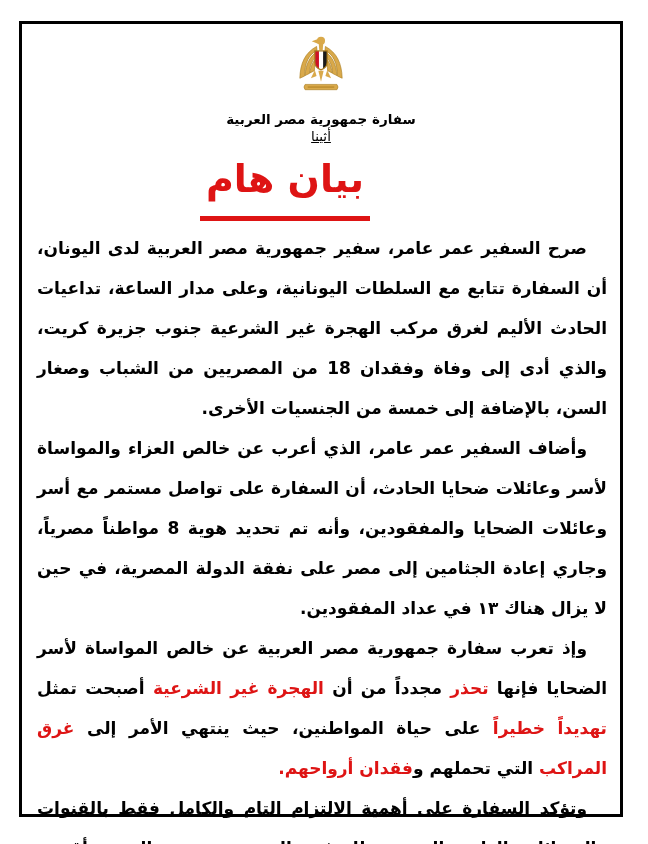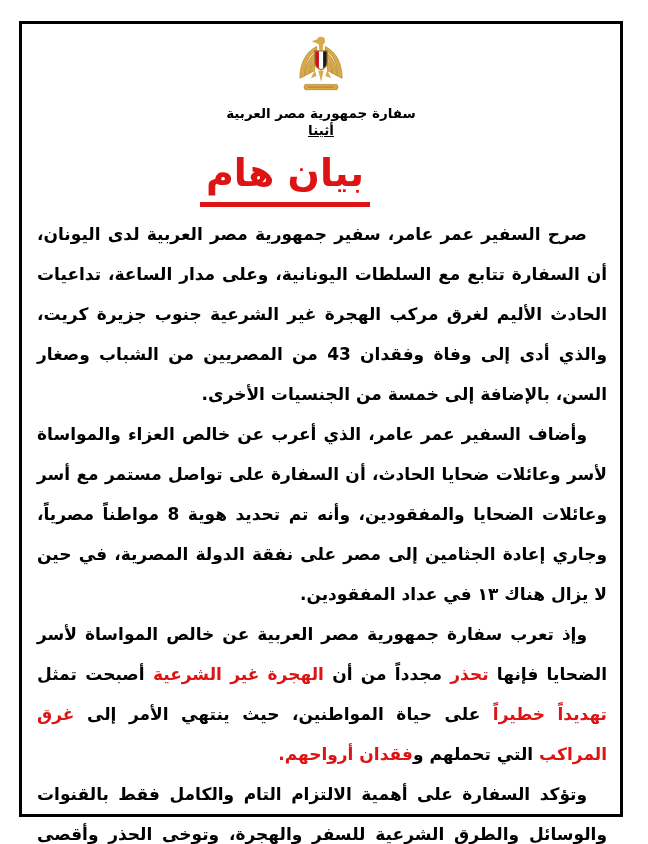--- a/index.html
+++ b/index.html
@@ -8,26 +8,26 @@
     font-family:"DejaVu Sans",sans-serif;
   }
   .frame{
     position:absolute;left:19px;top:21px;width:604px;height:796px;
     border:3px solid #000;box-sizing:border-box;background:#fff;
   }
   .header{text-align:center;padding-top:11px;line-height:1.25;}
   .emblem{display:block;margin:0 auto;width:58px;height:60px;}
   .gold{fill:var(--gold);}
   .gold-stroke{stroke:var(--gold-dark);stroke-width:.7;fill:var(--gold);}
-  .org-line{font-size:13.5px;font-weight:bold;color:#000;margin-top:10px;}
-  .city-line{font-size:13.5px;font-weight:bold;color:#000;text-decoration:underline;}
+  .org-line{font-size:13.5px;font-weight:bold;color:#000;margin-top:16px;}
+  .city-line{font-size:13.5px;font-weight:normal;color:#000;text-decoration:underline;}
   .title-wrap{text-align:center;margin:13px 0 0;position:relative;left:-36px;}
   .title-text{
     display:inline-block;color:var(--accent);font-size:38px;font-weight:bold;
-    line-height:1.12;border-bottom:5px solid var(--accent);padding:0 6px 8px;text-align:right;
+    line-height:1.12;border-bottom:5px solid var(--accent);padding:0 6px 16px;text-align:right;
   }
   .body{
     direction:rtl;text-align:justify;color:#000;font-weight:bold;
     font-size:17px;line-height:40px;padding:7px 13px 0 15px;
   }
   .body p{margin:0;text-indent:20px;}
   .run-normal{color:#000;}
   .run-highlight{
     color:var(--accent);
     text-decoration-thickness:2.5px;text-underline-offset:5px;
@@ -78,19 +78,19 @@
     </svg>
     <div class="org-line">سفارة جمهورية مصر العربية</div>
     <div class="city-line">أثينا</div>
   </div>
 
   <div class="title-wrap">
     <span class="title-text">بيان هام</span>
   </div>
 
   <div class="body">
-    <p><span class="run-normal">صرح السفير عمر عامر، سفير جمهورية مصر العربية لدى اليونان، أن السفارة تتابع مع السلطات اليونانية، وعلى مدار الساعة، تداعيات الحادث الأليم لغرق مركب الهجرة غير الشرعية جنوب جزيرة كريت، والذي أدى إلى وفاة وفقدان 43 من المصريين من الشباب وصغار السن، بالإضافة إلى خمسة من الجنسيات الأخرى.</span></p>
+    <p><span class="run-normal">صرح السفير عمر عامر، سفير جمهورية مصر العربية لدى اليونان، أن السفارة تتابع مع السلطات اليونانية، وعلى مدار الساعة، تداعيات الحادث الأليم لغرق مركب الهجرة غير الشرعية جنوب جزيرة كريت، والذي أدى إلى وفاة وفقدان 18 من المصريين من الشباب وصغار السن، بالإضافة إلى خمسة من الجنسيات الأخرى.</span></p>
     <p><span class="run-normal">وأضاف السفير عمر عامر، الذي أعرب عن خالص العزاء والمواساة لأسر وعائلات ضحايا الحادث، أن السفارة على تواصل مستمر مع أسر وعائلات الضحايا والمفقودين، وأنه تم تحديد هوية 8 مواطناً مصرياً، وجاري إعادة الجثامين إلى مصر على نفقة الدولة المصرية، في حين لا يزال هناك ١٣ في عداد المفقودين.</span></p>
     <p><span class="run-normal">وإذ تعرب سفارة جمهورية مصر العربية عن خالص المواساة لأسر الضحايا فإنها </span><span class="run-highlight">تحذر</span><span class="run-normal"> مجدداً من أن </span><span class="run-highlight">الهجرة غير الشرعية</span><span class="run-normal"> أصبحت تمثل </span><span class="run-highlight">تهديداً خطيراً</span><span class="run-normal"> على حياة المواطنين، حيث ينتهي الأمر إلى </span><span class="run-highlight">غرق المراكب</span><span class="run-normal"> التي تحملهم و</span><span class="run-highlight">فقدان أرواحهم.</span></p>
     <p><span class="run-normal">وتؤكد السفارة على أهمية الالتزام التام والكامل فقط بالقنوات والوسائل والطرق الشرعية للسفر والهجرة، وتوخى الحذر وأقصى درجات الحيطة بالابتعاد تماماً عن السفر عبر الطرق غير الشرعية مهما كانت الأسباب والدوافع، وذلك حماية لأبناء مصر الكرام والحفاظ على سلامة أرواحهم التي نعتبرها مسئولية وطنية لا تهاون فيها.</span></p>
   </div>
 
 </div>
 
 </body></html>

